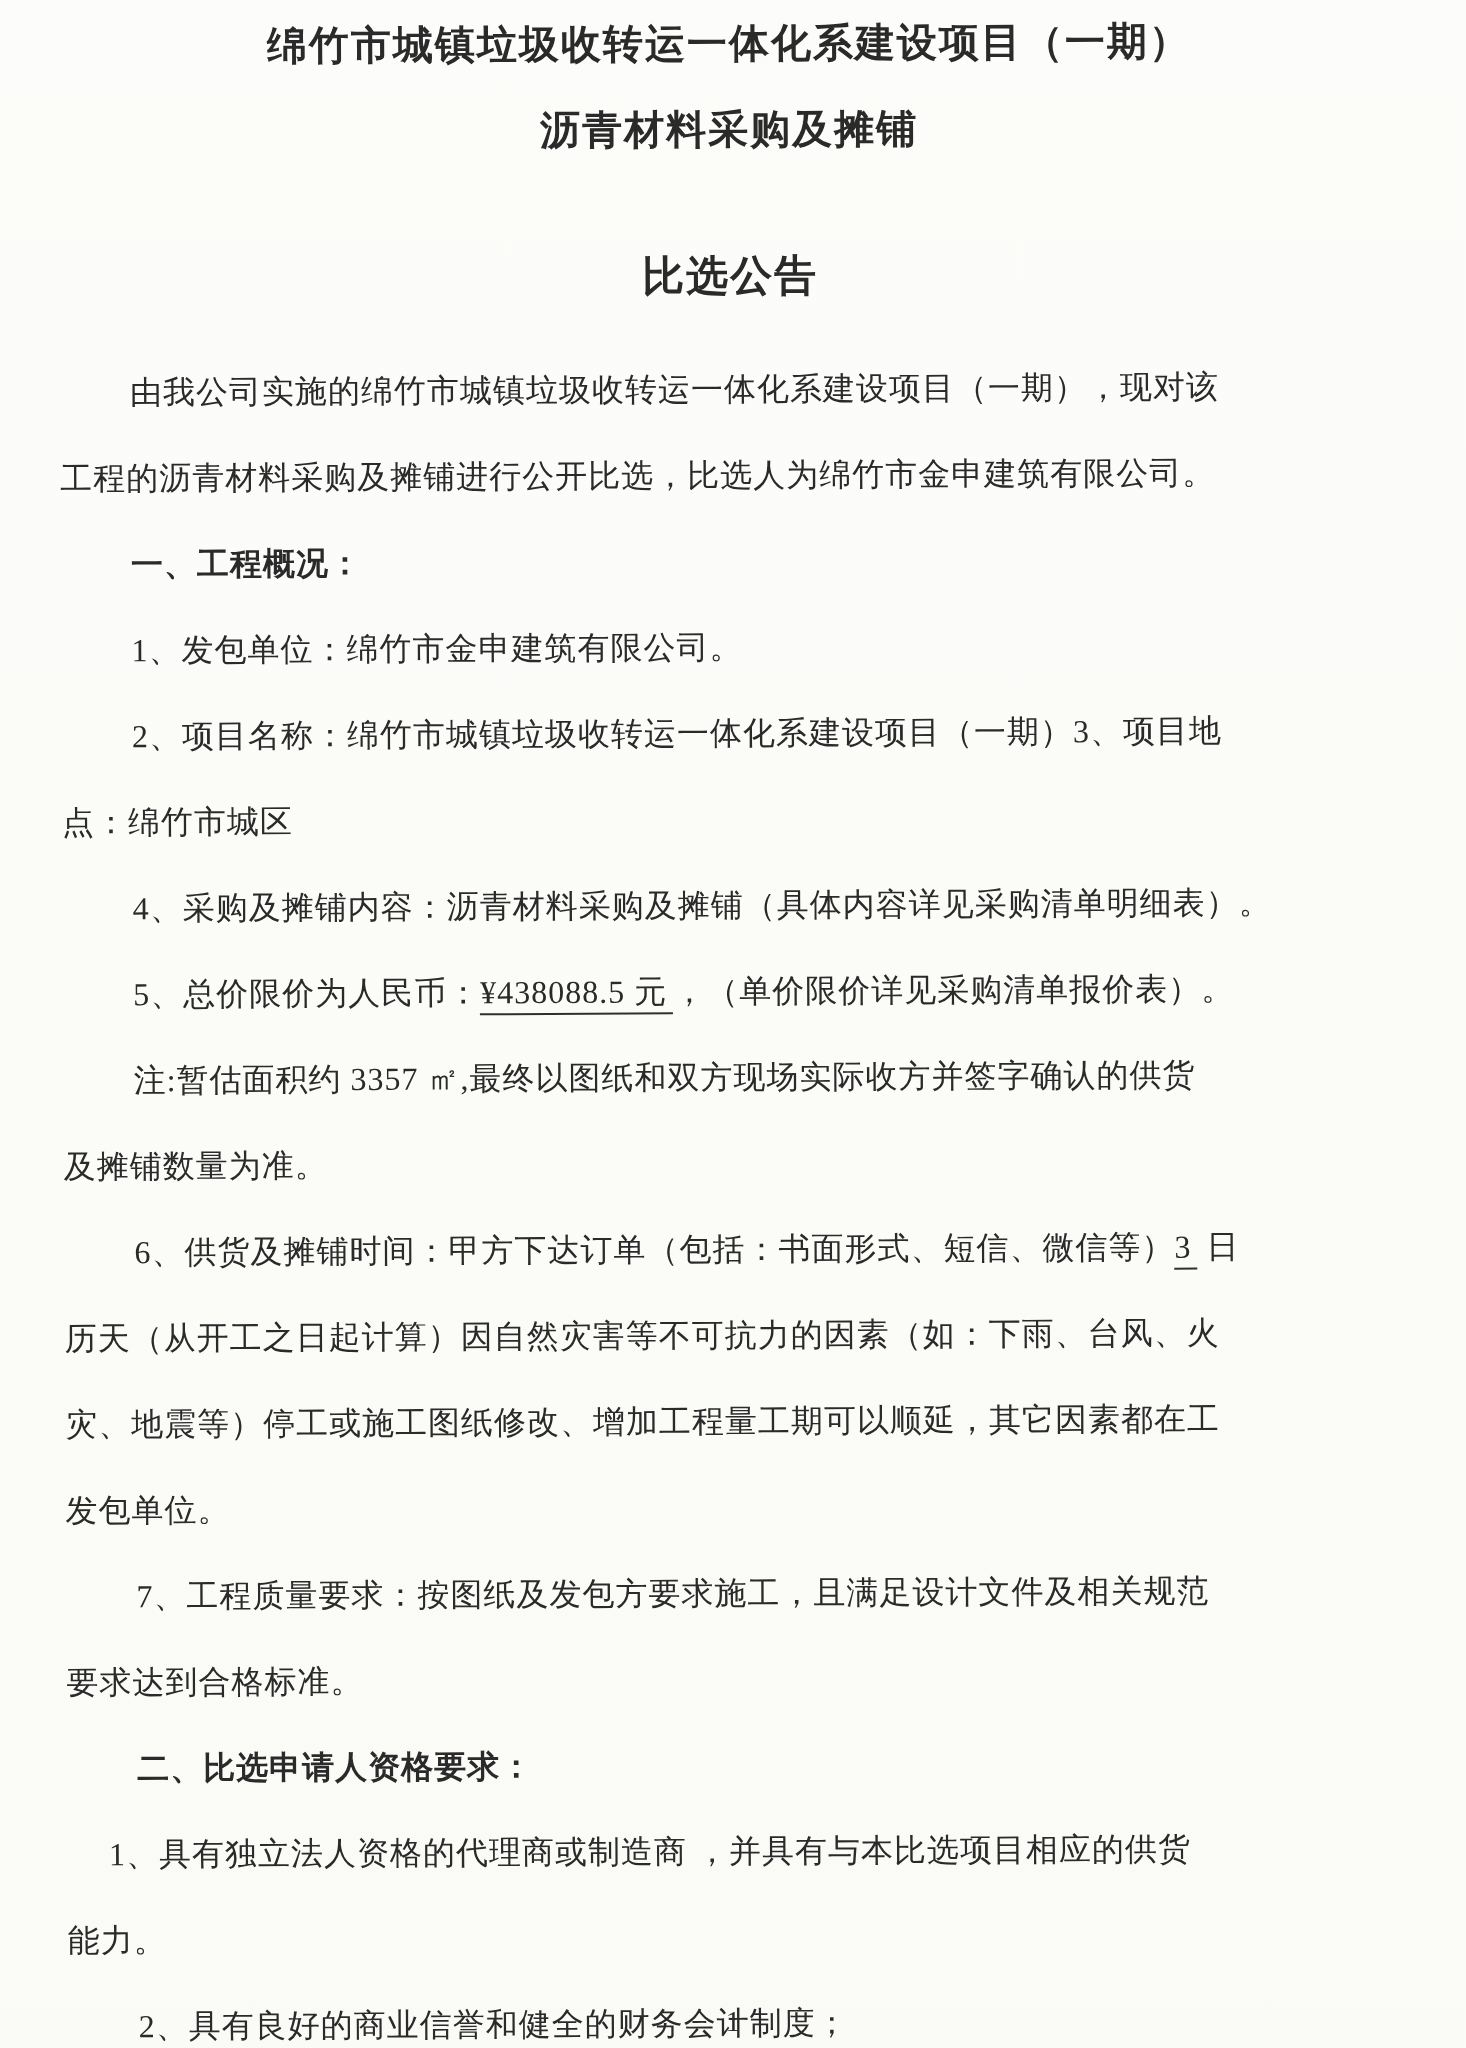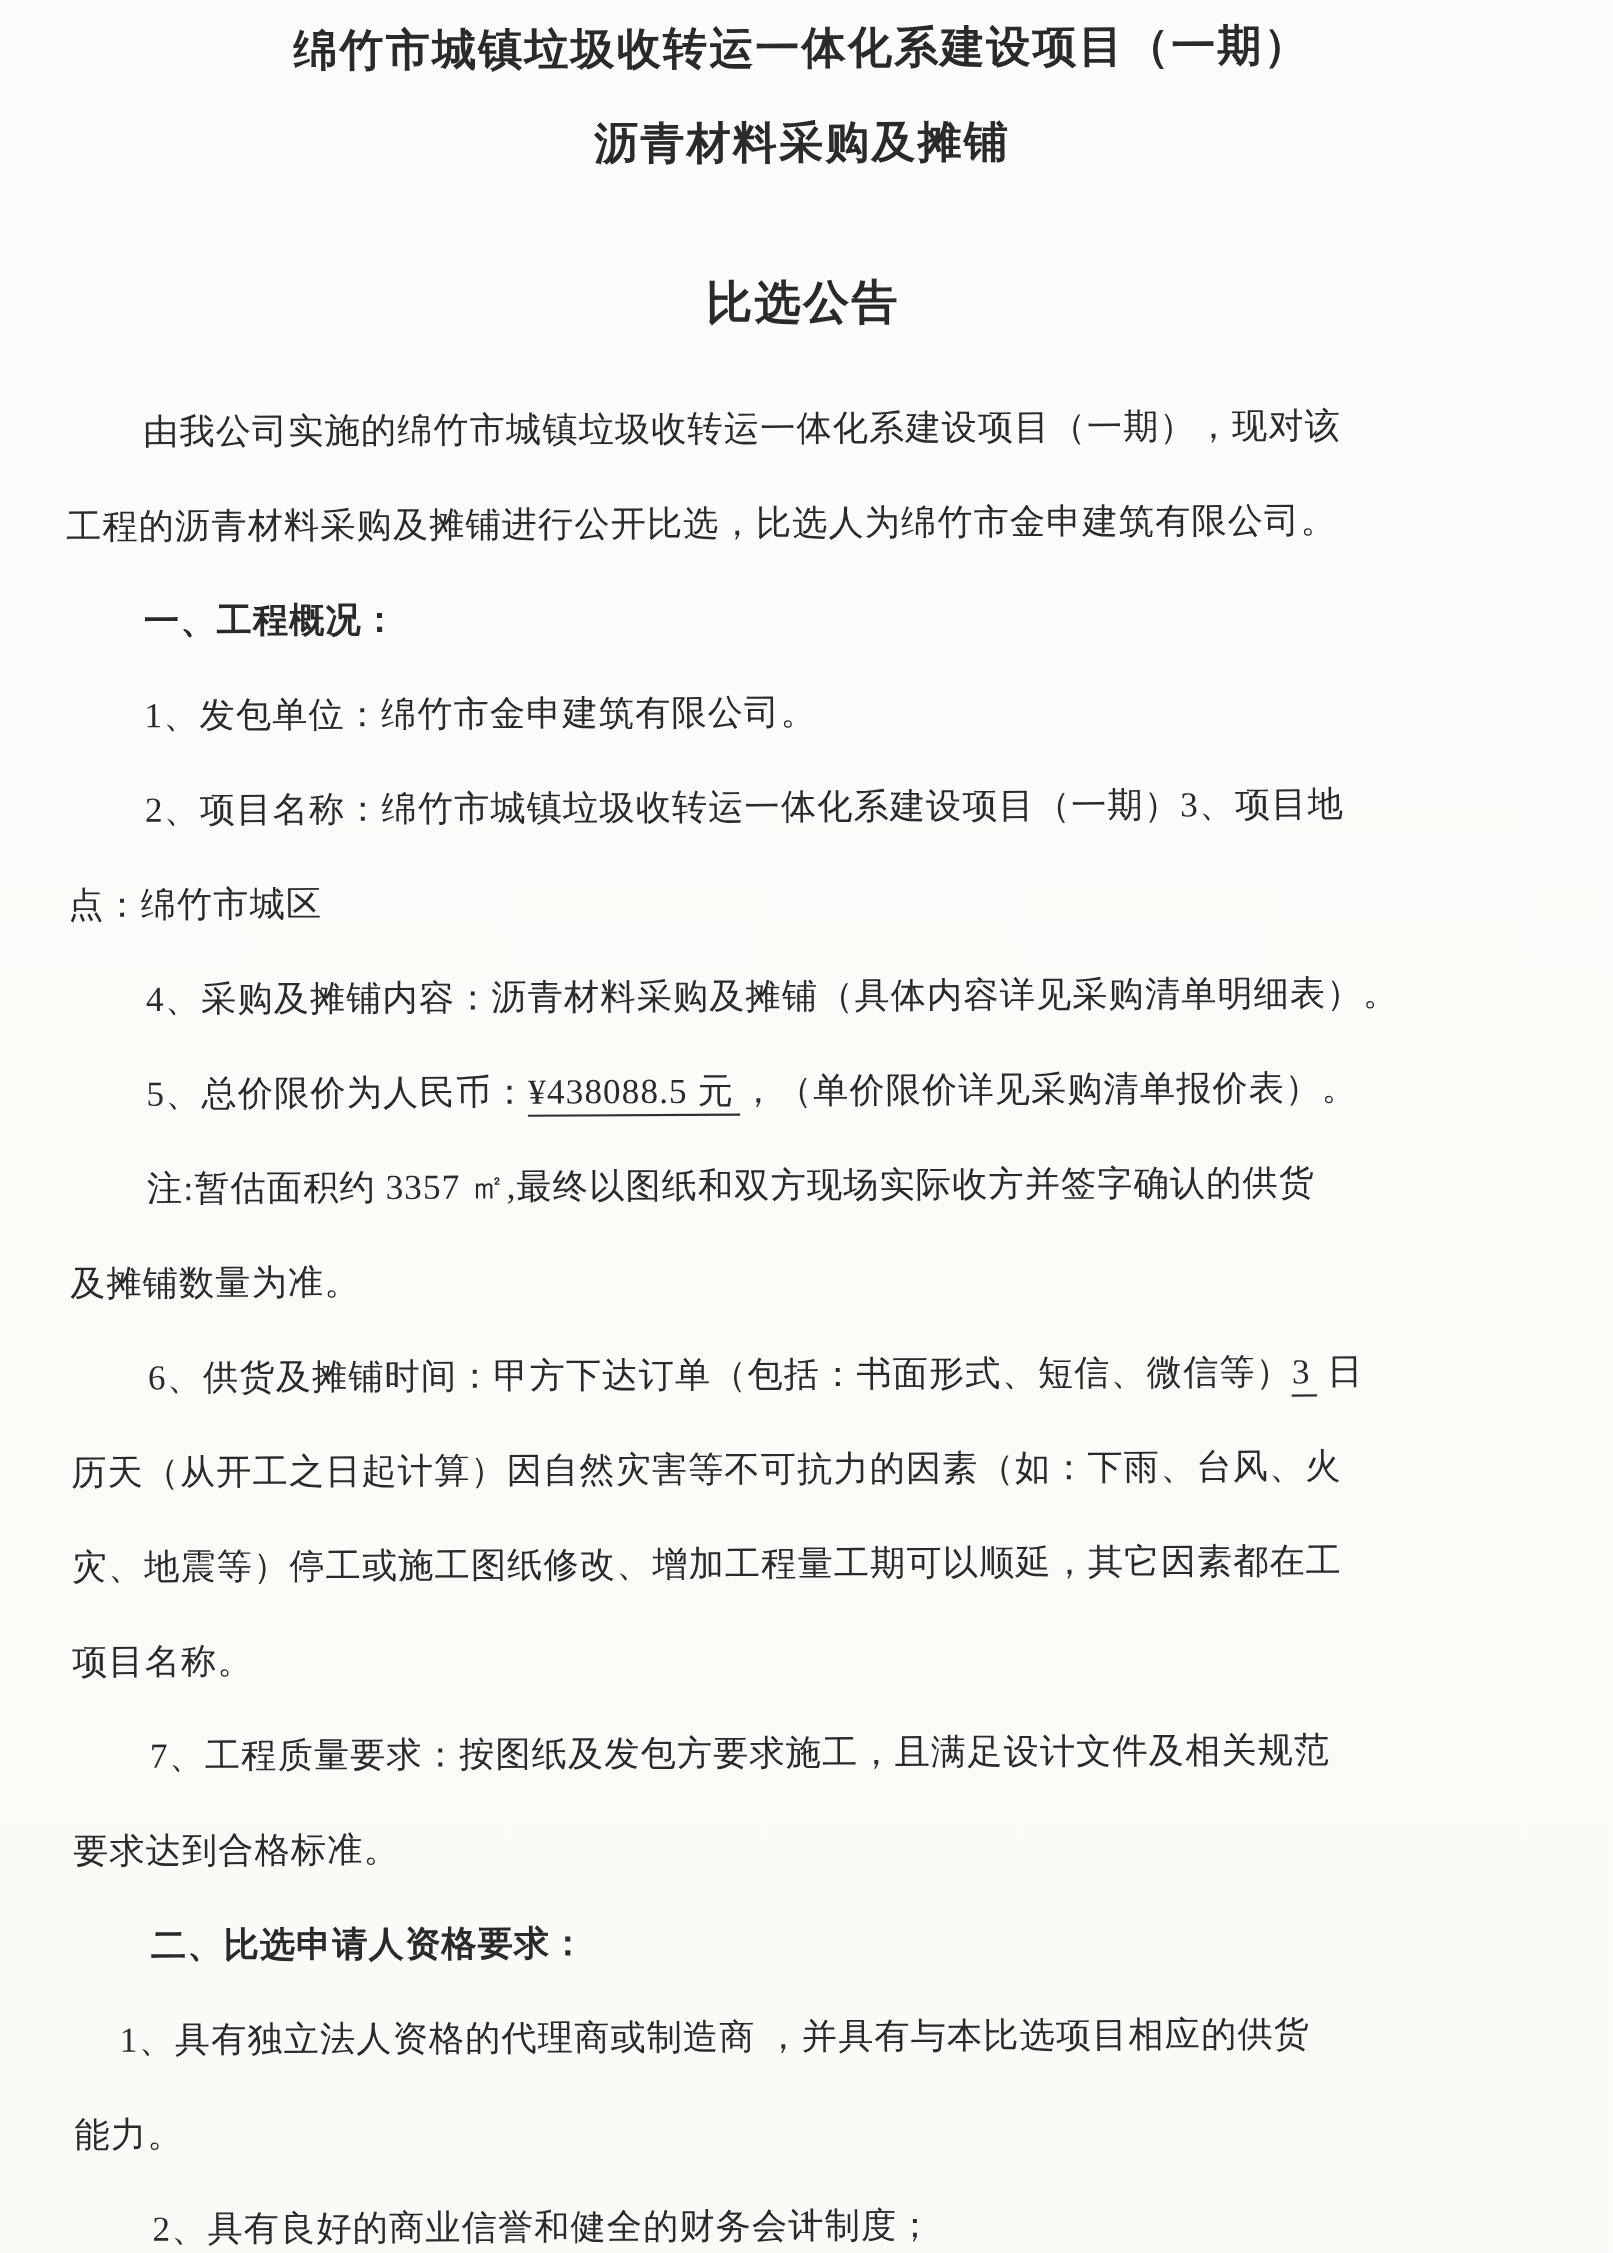--- a/index.html
+++ b/index.html
@@ -94,21 +94,21 @@
         <div class="line indent"><span>1、发包单位：绵竹市金申建筑有限公司。</span></div>
         <div class="line indent"><span>2、项目名称：绵竹市城镇垃圾收转运一体化系建设项目（一期）3、项目地</span></div>
         <div class="line "><span>点：绵竹市城区</span></div>
         <div class="line indent"><span>4、采购及摊铺内容：沥青材料采购及摊铺（具体内容详见采购清单明细表）。</span></div>
         <div class="line indent"><span>5、总价限价为人民币：</span><span class="u">¥438088.5 元</span><span>，（单价限价详见采购清单报价表）。</span></div>
         <div class="line indent"><span>注:暂估面积约 3357 ㎡,最终以图纸和双方现场实际收方并签字确认的供货</span></div>
         <div class="line "><span>及摊铺数量为准。</span></div>
         <div class="line indent"><span>6、供货及摊铺时间：甲方下达订单（包括：书面形式、短信、微信等）</span><span class="u">3</span><span> 日</span></div>
         <div class="line "><span>历天（从开工之日起计算）因自然灾害等不可抗力的因素（如：下雨、台风、火</span></div>
         <div class="line "><span>灾、地震等）停工或施工图纸修改、增加工程量工期可以顺延，其它因素都在工</span></div>
-        <div class="line "><span>项目名称。</span></div>
+        <div class="line "><span>发包单位。</span></div>
         <div class="line indent"><span>7、工程质量要求：按图纸及发包方要求施工，且满足设计文件及相关规范</span></div>
         <div class="line "><span>要求达到合格标准。</span></div>
         <div class="line indent heading"><span>二、比选申请人资格要求：</span></div>
         <div class="line indent-sm"><span>1、具有独立法人资格的代理商或制造商 ，并具有与本比选项目相应的供货</span></div>
         <div class="line "><span>能力。</span></div>
         <div class="line indent"><span>2、具有良好的商业信誉和健全的财务会计制度；</span></div>
       </div>
   </div>
   <div class="page-number">1</div>
 </div>

